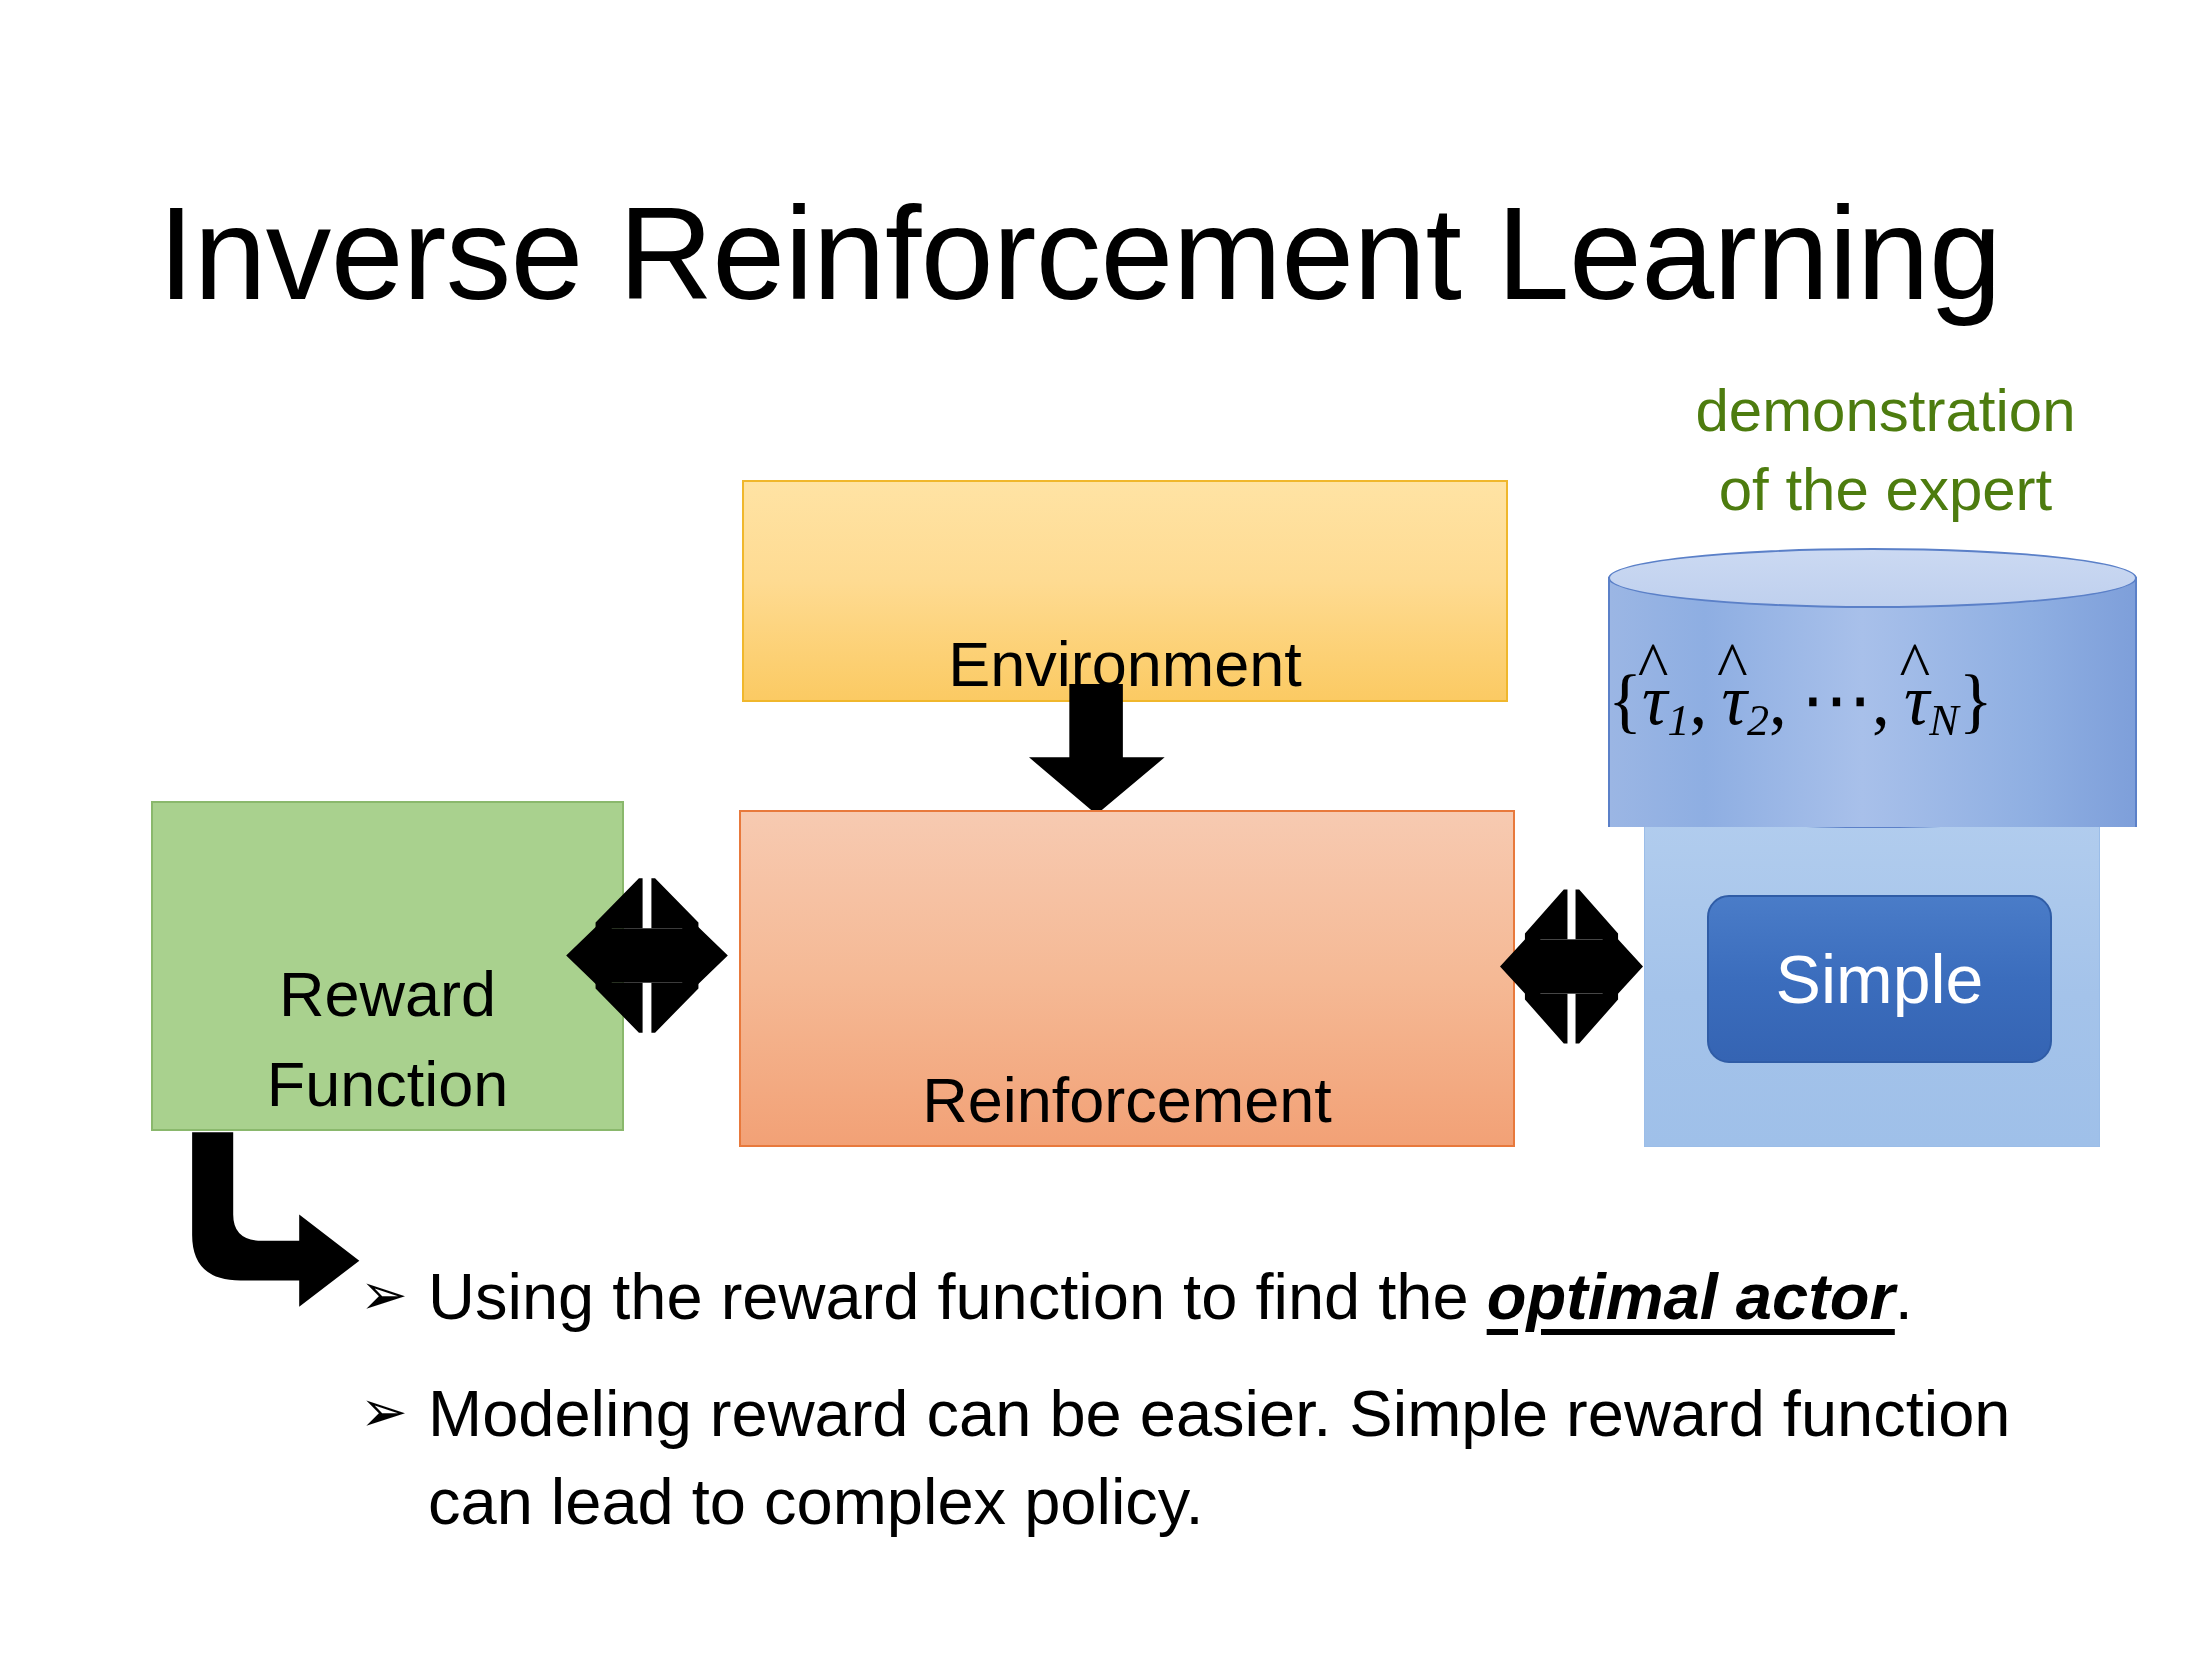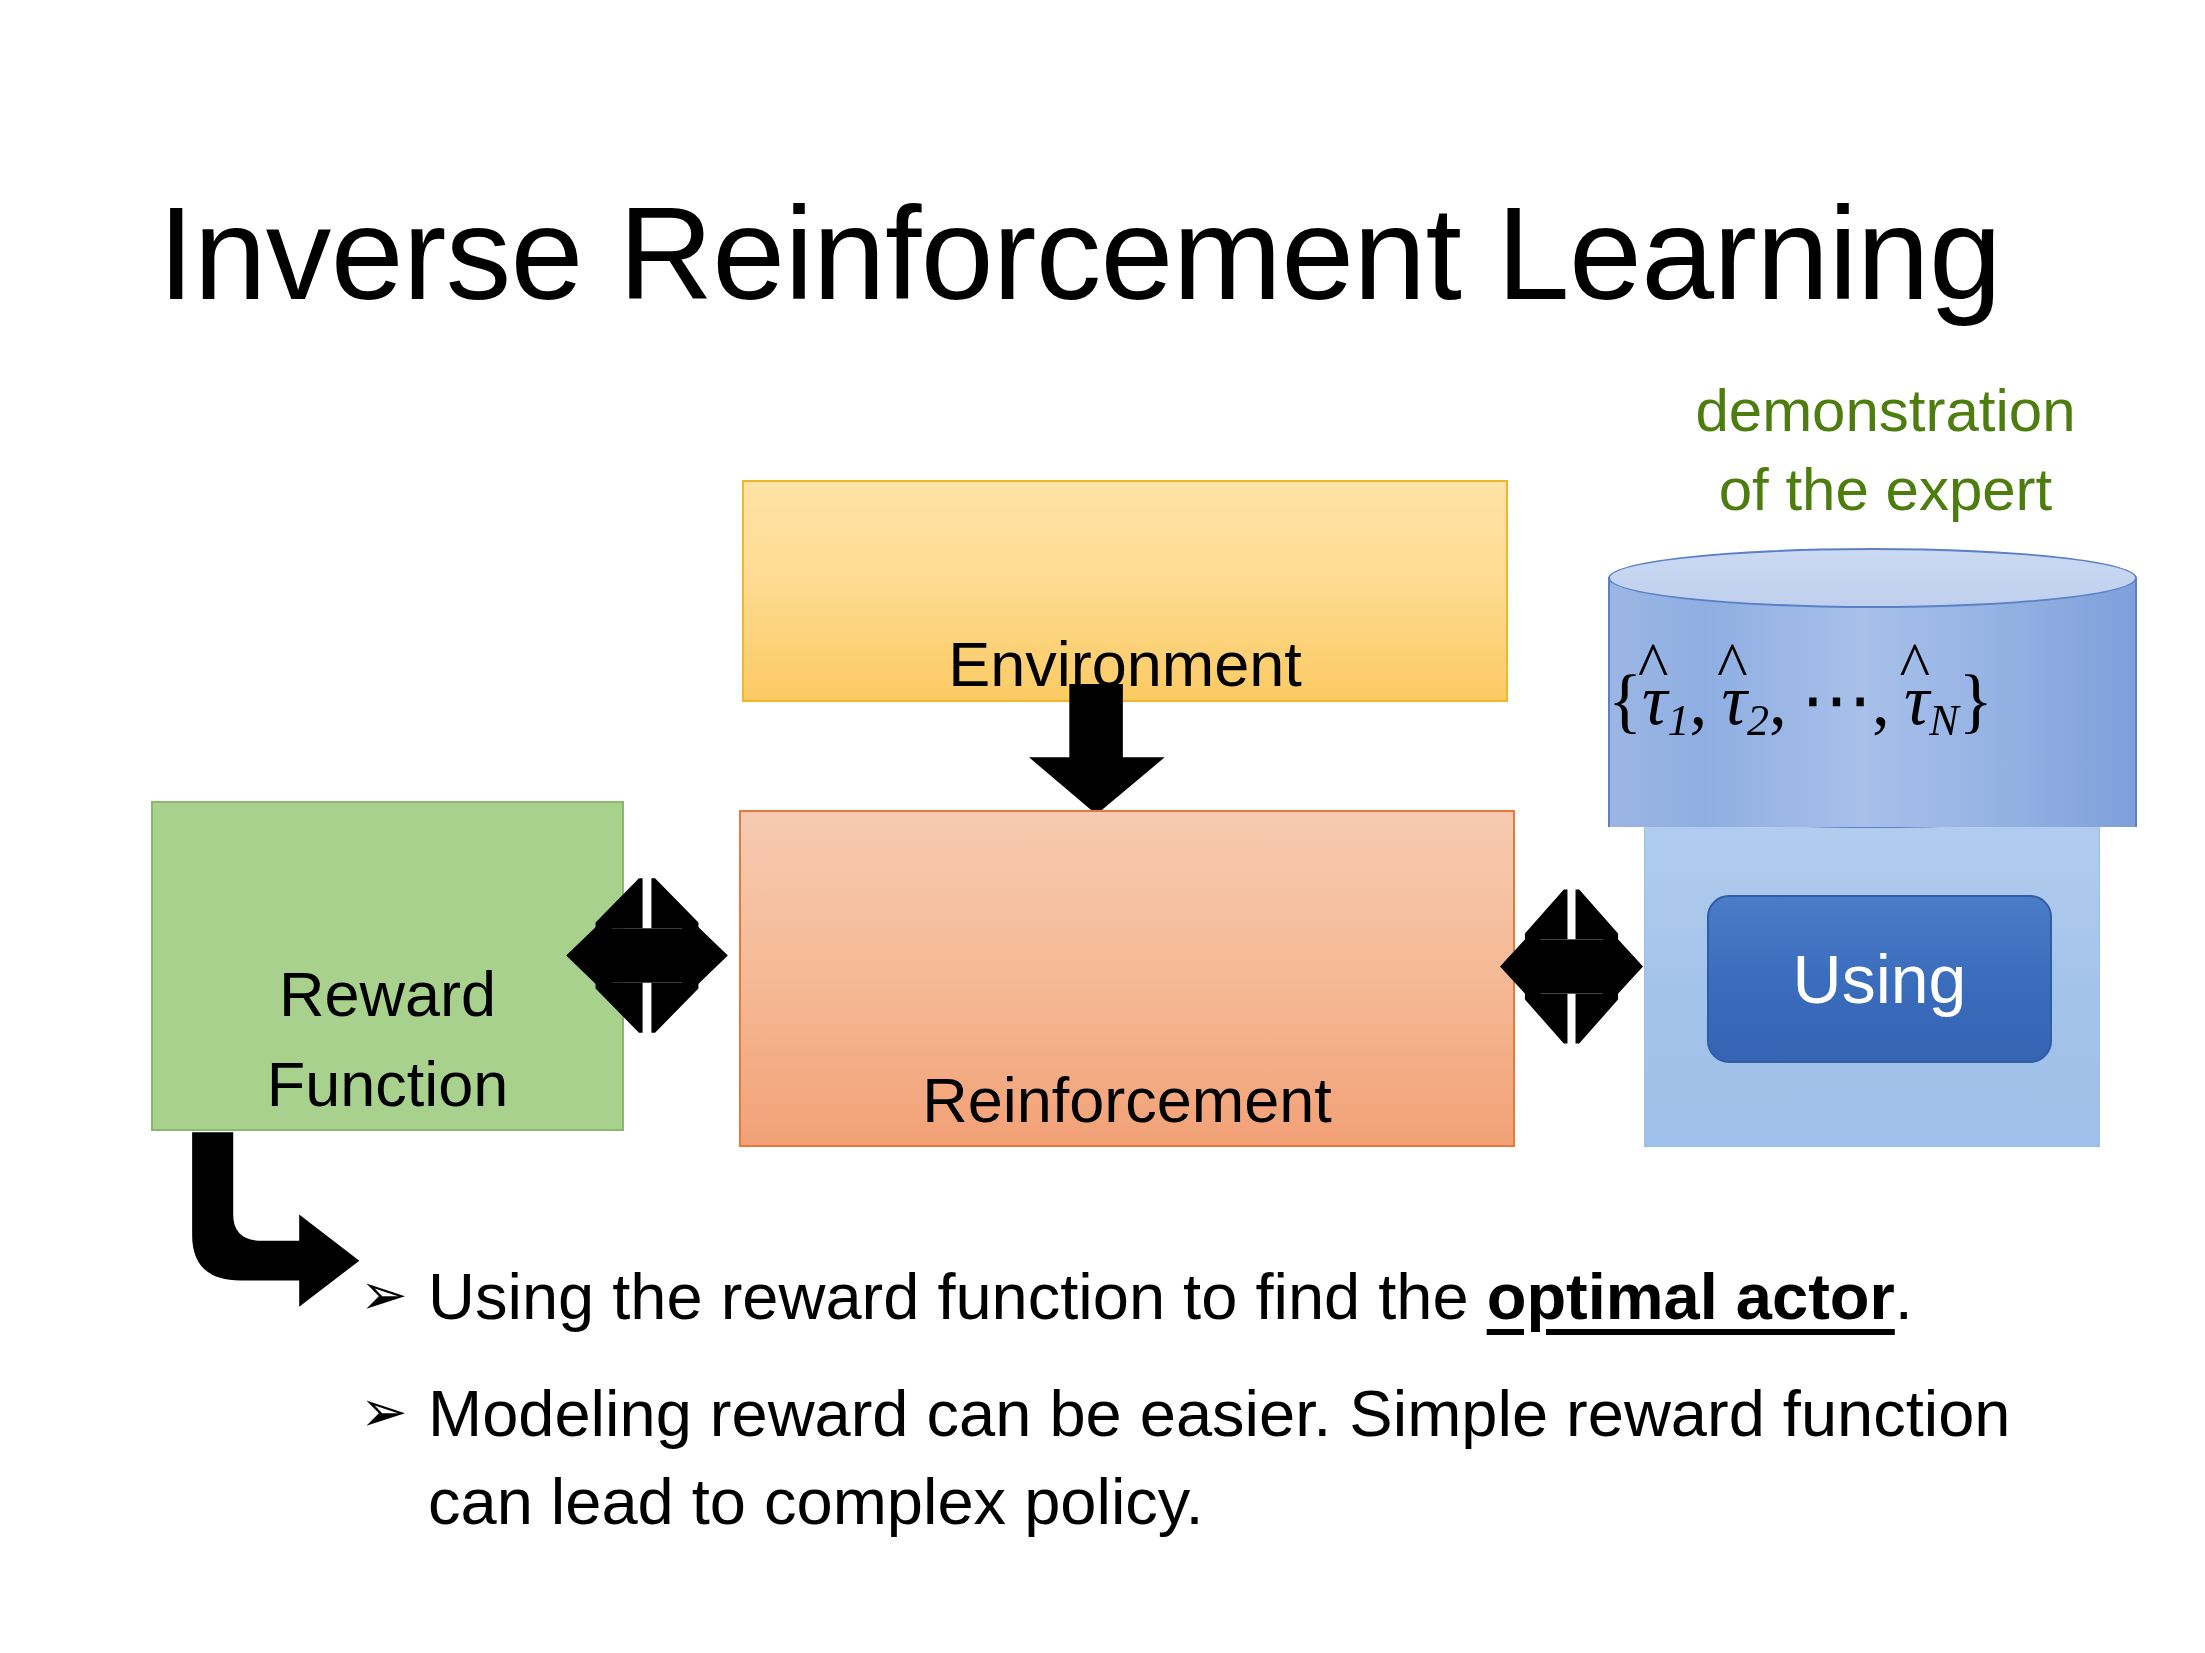--- a/index.html
+++ b/index.html
@@ -215,20 +215,21 @@
   .bullet-mark {
     flex: 0 0 auto;
     width: 68px;
     font-size: 57px;
     line-height: 1.45;
     color: #000000;
   }
   .bullet-text { flex: 1 1 auto; }
   .emph {
     font-weight: bold;
+    font-style: italic;
     text-decoration: underline;
     text-underline-offset: 0.16em;
     margin-top: 32px;
   }
 </style>
 </head>
 <body>
 
 <div id="slide">
 
@@ -283,21 +284,21 @@
   <div id="cylinder">
     <div id="cyl-bottom"></div>
     <div id="cyl-body"></div>
     <div id="cyl-top"></div>
     <div id="traj-set">
       <span>{</span><span class="hatv">τ</span><sub>1</sub><span>,</span> <span class="hatv">τ</span><sub>2</sub><span>,</span> <span>⋯</span><span>,</span> <span class="hatv">τ</span><sub>N</sub><span>}</span>
     </div>
   </div>
 
   <div id="expert-box">
-    <span>Using</span>
+    <span>Simple</span>
   </div>
 
   <svg id="arrow-elbow" class="arrow-svg" viewBox="0 0 270 280">
     <path d="M22,0 L78,0 L78,112 Q78,148 118,148 L168,148 L168,112 L250,175 L168,238 L168,202 L88,202
              Q22,202 22,140 Z" fill="#000000"></path>
   </svg>
 
   <div id="bullets">
 
     <div class="bullet-row">

